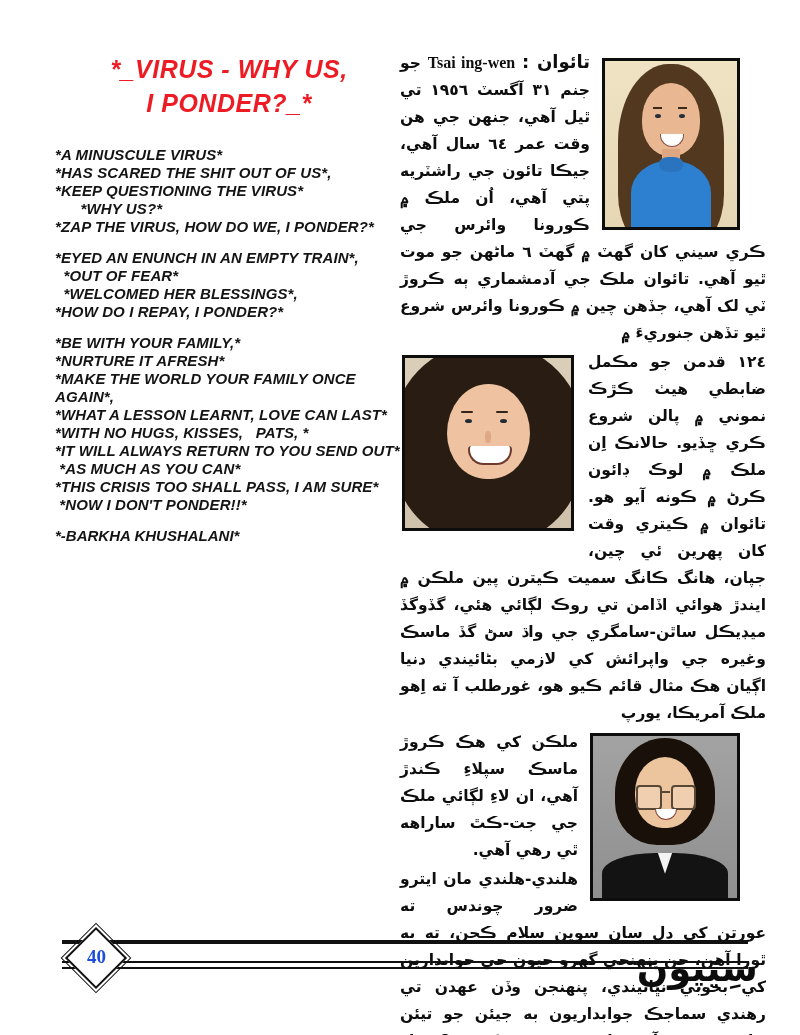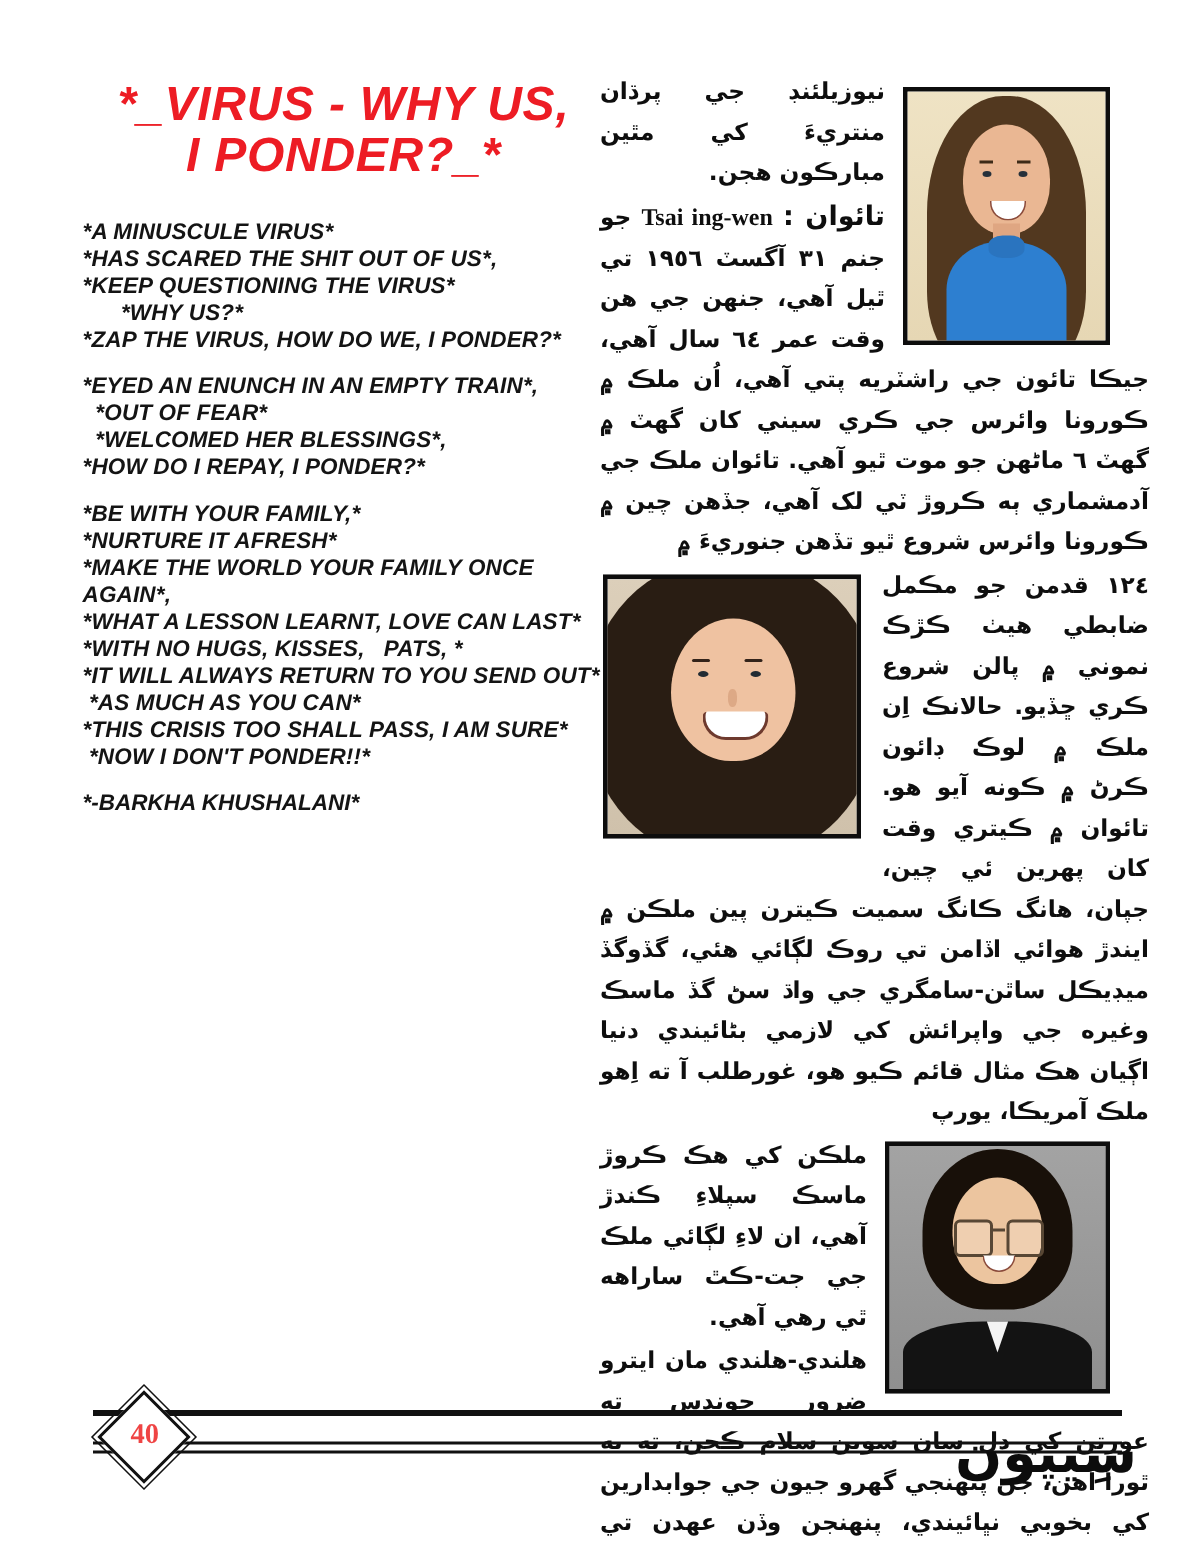--- a/index.html
+++ b/index.html
@@ -1,21 +1,21 @@
 <!DOCTYPE html>
 <html><head>
 <meta charset="utf-8">
 <style>
   html,body{margin:0;padding:0;background:#fff;}
   .page{position:relative;width:800px;height:1035px;background:#ffffff;overflow:hidden;
         font-family:"Liberation Sans",sans-serif;}
 
   
   .left-col{position:absolute;left:55px;top:52px;width:348px;color:#141414;}
-  .title{color:#ED1C24;font-weight:bold;font-style:italic;font-size:32px;line-height:34px;
+  .title{color:#ED1C24;font-weight:bold;font-style:italic;font-size:25px;line-height:34px;
          text-align:center;letter-spacing:.5px;margin-bottom:26px;}
   .stanza{white-space:pre-wrap;font-weight:bold;font-style:italic;font-size:15px;
           line-height:18px;margin:0 0 13px 0;letter-spacing:.1px;}
   .poem-author{font-weight:bold;font-style:italic;font-size:15px;margin-top:6px;}
 
   
   .right-col{position:absolute;left:400px;top:48px;width:366px;direction:rtl;
              font-family:"DejaVu Sans",sans-serif;font-weight:bold;font-size:15.5px;
              line-height:27px;color:#0e0e0e;text-align:justify;}
   .right-col p{margin:0 0 2px 0;}
@@ -75,21 +75,21 @@
 
   
   .rule-thick{position:absolute;left:62px;top:940px;width:686px;height:3.5px;background:#111;}
   .rule-thin1{position:absolute;left:62px;top:961px;width:686px;height:2px;background:#111;}
   .rule-thin2{position:absolute;left:62px;top:966.5px;width:686px;height:2px;background:#111;}
   .page-num-diamond{position:absolute;left:74px;top:936px;width:40px;height:40px;
         background:#fff;border:2.5px solid #111;outline:1.5px solid #111;outline-offset:2px;
         transform:rotate(45deg);z-index:3;}
   .page-num{position:absolute;left:74px;top:936px;width:45px;height:42px;z-index:4;
         display:flex;align-items:center;justify-content:center;
-        font-family:"Liberation Serif",serif;font-weight:bold;font-size:19px;color:#ef4444;}
+        font-family:"Liberation Serif",serif;font-weight:bold;font-size:19px;color:#1d4ed8;}
   .masthead{position:absolute;right:42px;top:943px;z-index:3;direction:rtl;
         font-family:"DejaVu Sans",sans-serif;font-weight:bold;font-size:37px;color:#0c0c0c;
         background:transparent;line-height:52px;}
 </style>
 </head>
 <body>
 
 <div class="page">
 
   <div class="left-col">
@@ -130,21 +130,20 @@
         <div class="ph-part p1-brow" style="left:55%;"></div>
         <div class="ph-part p1-eye" style="left:38%;"></div>
         <div class="ph-part p1-eye" style="left:56%;"></div>
         <div class="ph-part p1-smile"></div>
         <div class="ph-part p1-neck"></div>
         <div class="ph-part p1-top"></div>
         <div class="ph-part p1-collar"></div>
       </div>
     </div>
 
-    <p>نيوزيلئنڊ جي پرڌان منتريءَ کي مٿين مبارڪون هجن.</p>
     <p><span class="lead-word">تائوان :</span> <span class="latin">Tsai ing-wen</span> <span>جو جنم ٣١ آگسٽ ١٩٥٦ تي ٿيل آهي، جنهن جي هن وقت عمر ٦٤ سال آهي، جيڪا تائون جي راشٽريه پتي آهي، اُن ملڪ ۾ ڪورونا وائرس جي ڪري سيني کان گهٽ ۾ گهٽ ٦ ماڻهن جو موت ٿيو آهي. تائوان ملڪ جي آدمشماري ٻه ڪروڙ ٽي لک آهي، جڏهن چين ۾ ڪورونا وائرس شروع ٿيو تڏهن جنوريءَ ۾</span></p>
 
     <div class="photo photo2">
       <div class="ph-inner">
         <div class="ph-part p2-bg"></div>
         <div class="ph-part p2-hair"></div>
         <div class="ph-part p2-face"></div>
         <div class="ph-part p2-brow" style="left:34%;"></div>
         <div class="ph-part p2-brow" style="left:55%;"></div>
         <div class="ph-part p2-eye" style="left:36%;"></div>

